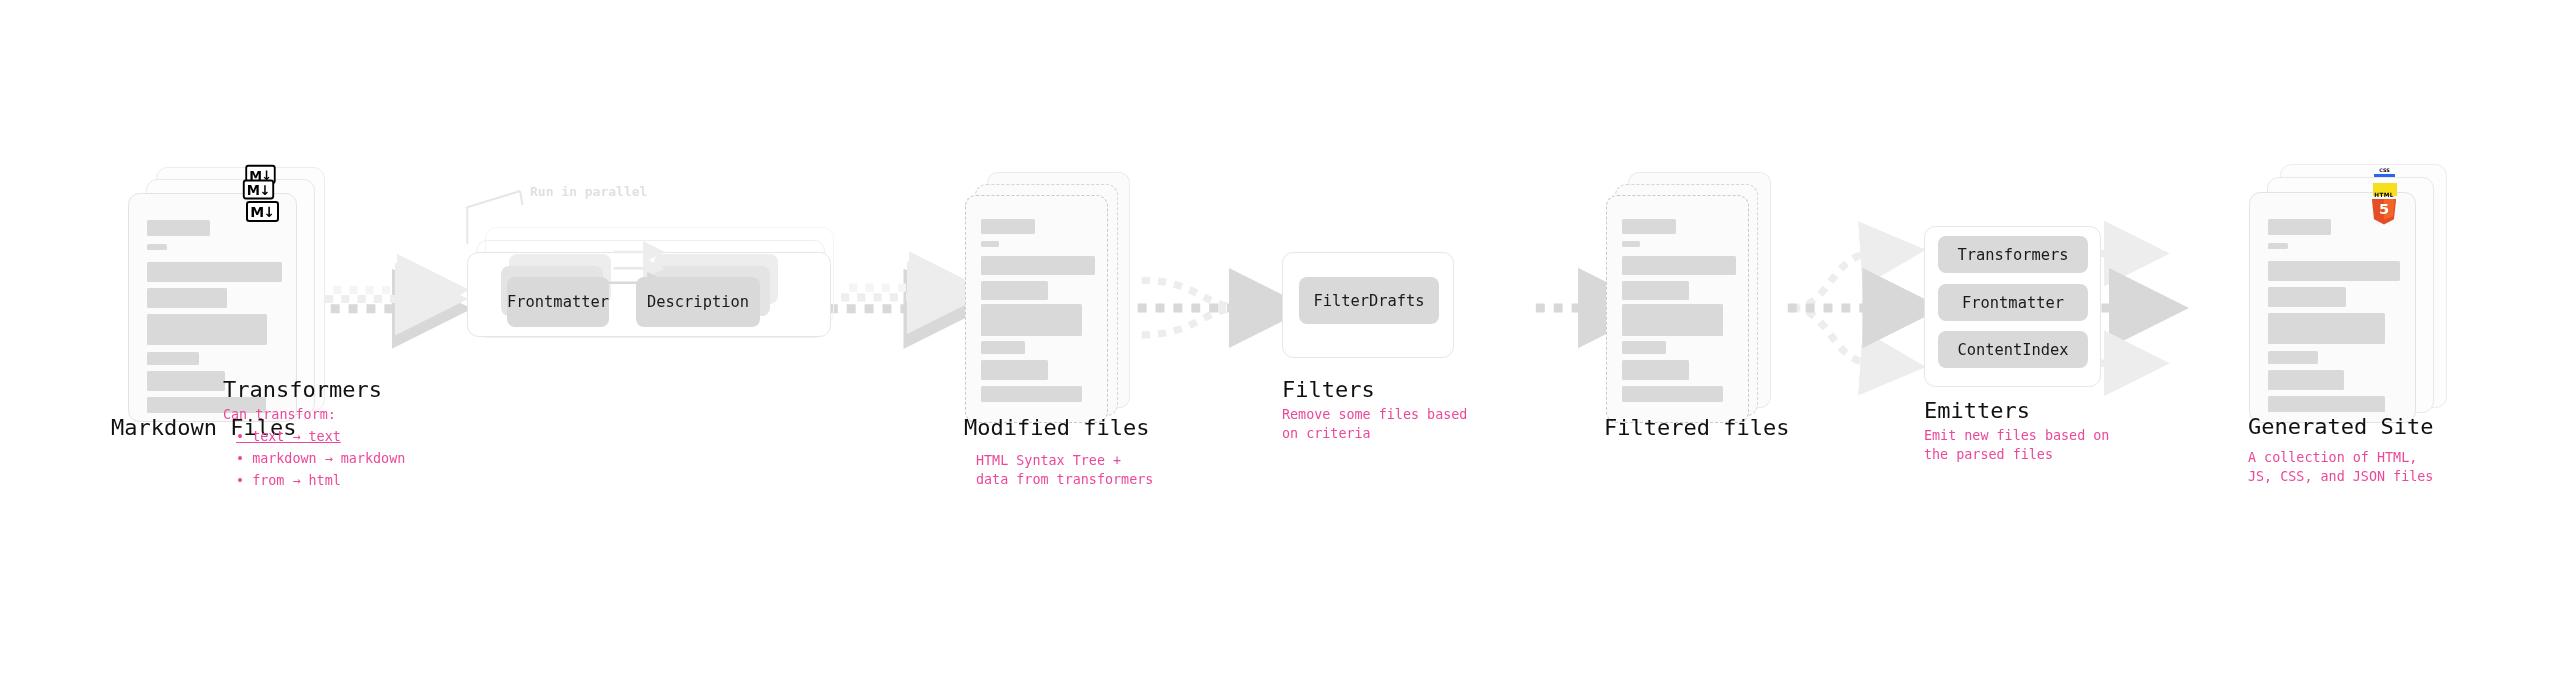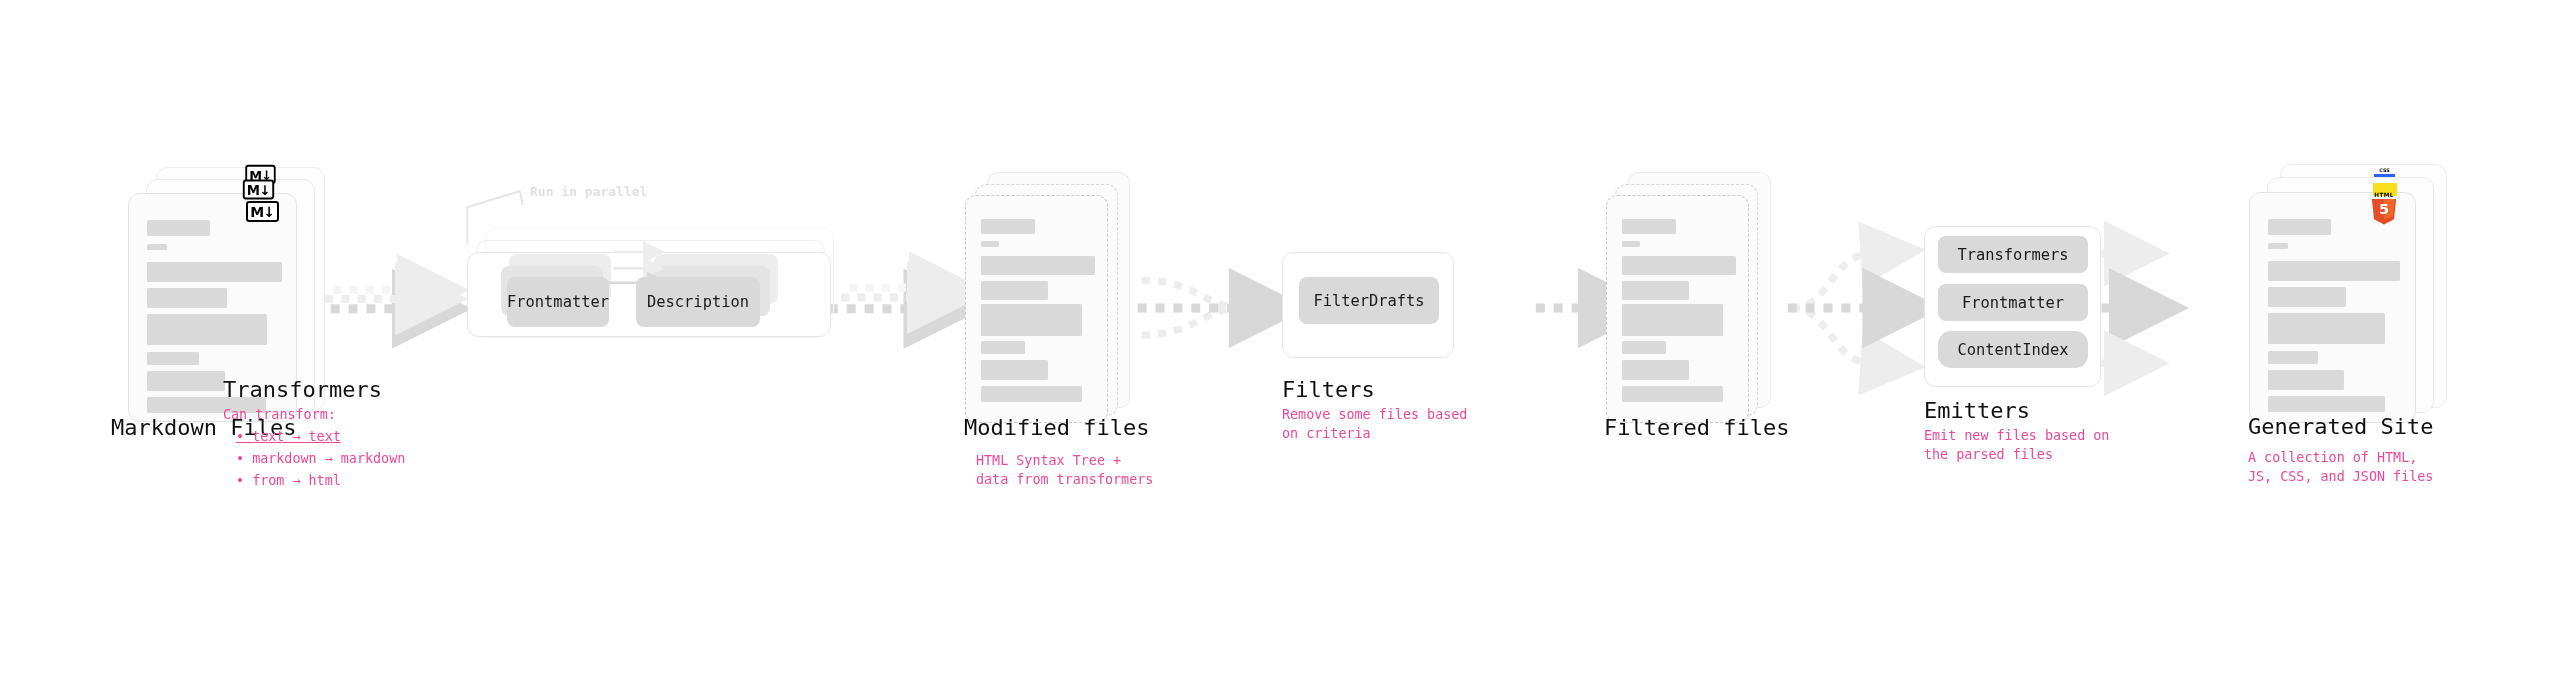--- a/index.html
+++ b/index.html
@@ -262,21 +262,21 @@
       <div class="row" style="left:14.6px; top:164px; width:67px;  height:19.5px;"></div>
       <div class="row" style="left:14.6px; top:190px; width:101px; height:16.3px;"></div>
     </div>
     <div class="title" style="left:1604px; top:415px;">Filtered files</div>
   </div>
 
   <div>
     <div class="panel" style="left:1924px; top:226px; width:177px; height:161px;"></div>
     <div class="chip" style="left:1938px; top:236px; width:150px; height:37px;">Transformers</div>
     <div class="chip" style="left:1938px; top:284px; width:150px; height:37px;">Frontmatter</div>
-    <div class="chip" style="left:1938px; top:331px; width:150px; height:37px;border-radius:13px;">ContentIndex</div>
+    <div class="chip" style="left:1938px; top:331px; width:150px; height:37px;">ContentIndex</div>
     <div class="title" style="left:1924px; top:398px;">Emitters</div>
     <div class="sub" style="left:1924px; top:427px;">Emit new files based on
 the parsed files</div>
   </div>
 
   <div>
     <div class="doc ghost" style="left:2280px; top:164px; width:167px; height:244px; border-color:#ececec;"></div>
     <div class="doc ghost" style="left:2267px; top:177px; width:167px; height:236px; border-color:#e8e8e8;"></div>
     <div class="doc" style="left:2249px; top:192px; width:167px; height:231px;">
       <div class="row" style="left:18px; top:26px;  width:63px;  height:16.3px;"></div>

